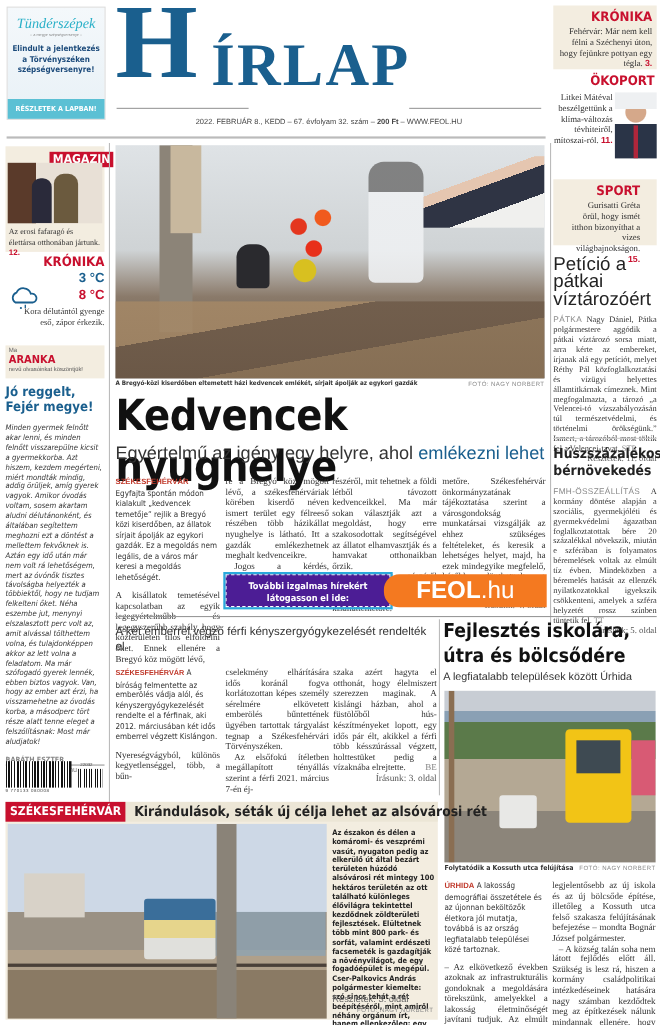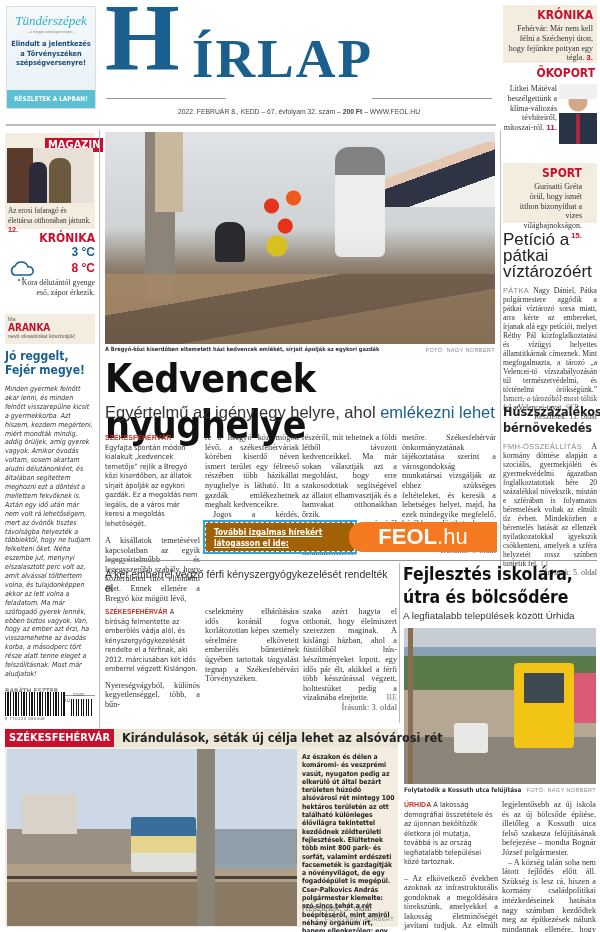--- a/index.html
+++ b/index.html
@@ -155,21 +155,21 @@
 <div class="abs body" style="left:402px;top:433px;width:94px;">
   <div>metőre. Székesfehérvár önkormányzatának tájékoztatása szerint a városgondokság munkatársai vizsgálják az ehhez szükséges feltételeket, és keresik a lehetséges helyet, majd, ha ezek mindegyike megfelelő, később dönthetnek a megvalósításáról is.</div>
   <div class="ref" style="display:flex;justify-content:space-between;">
       <span></span>
       <span style="color:#888;">BE</span>
     </div>
   <div class="ref" style="margin-top:-2px;">Írásunk: 4. oldal</div>
 </div>
 
 <div class="abs" style="left:205px;top:522px;width:292px;height:30px;display:flex;">
-  <div class="cond" style="width:150px;background:#a16207;color:#fff;font-size:8.3px;font-weight:bold;text-align:left;line-height:11px;padding:4px 8px;border:1px dashed #fff;outline:2px solid #2aa8db;text-decoration:underline;">További izgalmas hírekért látogasson el ide:</div>
+  <div class="cond" style="width:150px;background:#4c1d95;color:#fff;font-size:8.3px;font-weight:bold;text-align:center;line-height:11px;padding:4px 8px;border:1px dashed #fff;outline:2px solid #2aa8db;">További izgalmas hírekért látogasson el ide:</div>
   <div class="sans" style="flex:1;background:#f47920;color:#fff;font-size:22px;line-height:30px;text-align:center;border-radius:14px 0 0 14px;margin-left:-6px;">
     <b>FEOL</b><span>.hu</span>
   </div>
 </div>
 
 <div class="abs" style="left:503px;top:232px;width:94px;">
   <div class="sans" style="font-size:17px;line-height:16px;color:#222;">Petíció a pátkai víztározóért</div>
   <div class="body" style="margin-top:6px;font-size:7.6px;line-height:9px;">
     <span class="kick gray">PÁTKA</span>
     <span>Nagy Dániel, Pátka polgármestere aggódik a pátkai víztározó sorsa miatt, arra kérte az embereket, írjanak alá egy petíciót, melyet Réthy Pál közfoglalkoztatási és vízügyi helyettes államtitkárnak címeznek. Mint megfogalmazta, a tározó „a Velencei-tó vízszabályozásán túl természetvédelmi, és történelmi örökségünk.” Ismert, a tározóból most töltik fel a Velencei-tavat.</span>
@@ -195,20 +195,21 @@
 </div>
 <div class="abs" style="left:105px;top:607px;width:95px;">
   <div class="cond" style="font-size:7.3px;line-height:9.5px;color:#333;">
     <span style="font-family:'Liberation Sans',sans-serif;color:#c0392b;font-weight:bold;font-size:6.6px;">SZÉKESFEHÉRVÁR</span>
     <span>A bíróság felmentette az emberölés vádja alól, és kényszergyógykezelését rendelte el a férfinak, aki 2012. márciusában két idős emberrel végzett Kislángon.</span>
   </div>
   <div class="body" style="margin-top:7px;">Nyereségvágyból, különös kegyetlenséggel, több, a bűn-</div>
 </div>
 <div class="abs body" style="left:205px;top:607px;width:94px;">
   <div>cselekmény elhárítására idős koránál fogva korlátozottan képes személy sérelmére elkövetett emberölés bűntettének ügyében tartottak tárgyalást tegnap a Székesfehérvári Törvényszéken.</div>
+  <div style="text-indent:8px;">Az elsőfokú ítéletben megállapított tényállás szerint a férfi 2021. március 7-én éj-</div>
 </div>
 <div class="abs body" style="left:303px;top:607px;width:94px;">
   <div><span>szaka azért hagyta el otthonát, hogy élelmiszert szerezzen maginak. A kislángi házban, ahol a füstölőből hús-készítményeket lopott, egy idős pár élt, akikkel a férfi több késszúrással végzett, holttestüket pedig a vízaknába elrejtette.</span> <span style="float:right;color:#888;">BE</span></div>
   <div class="ref">Írásunk: 3. oldal</div>
 </div>
 <div class="vline" style="left:399px;top:563px;height:160px;"></div>
 
 <div class="abs" style="left:403px;top:563px;width:195px;">
   <div class="cond" style="font-size:17.5px;font-weight:bold;line-height:23px;color:#111;">Fejlesztés iskolára, útra és bölcsődére</div>
   <div class="sans" style="font-size:9.8px;line-height:13px;color:#333;">A legfiatalabb települések között Úrhida</div>

